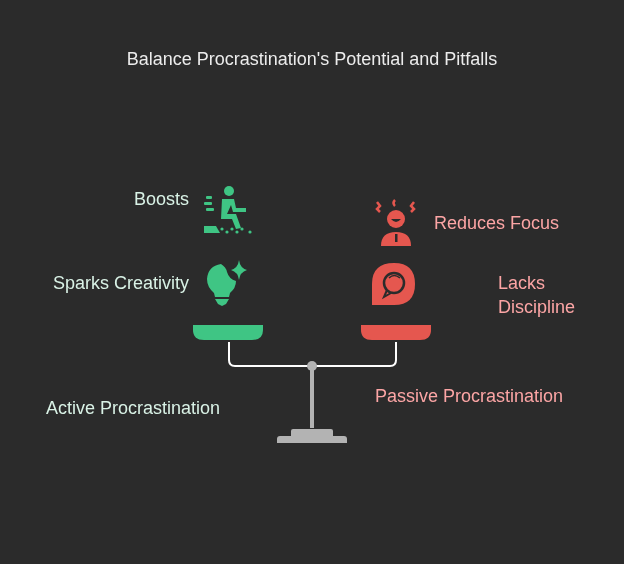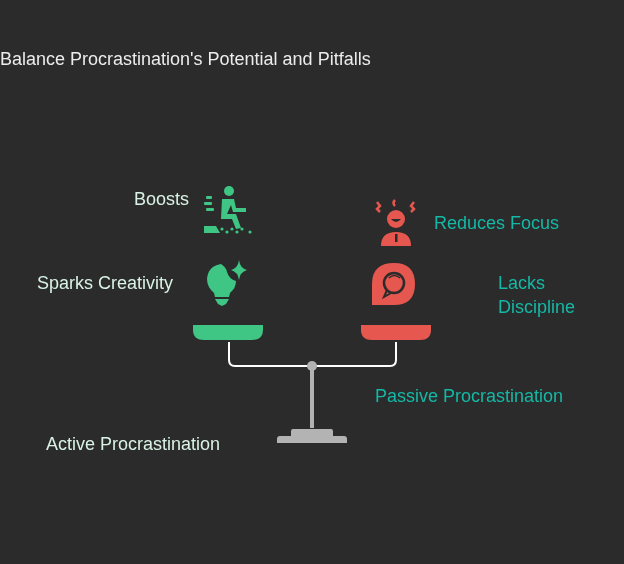--- a/index.html
+++ b/index.html
@@ -1,21 +1,21 @@
 <!DOCTYPE html>
 <html><head>
 <meta charset="utf-8">
 <style>
   html, body { margin:0; padding:0; }
   body { width:624px; height:564px; background:#2b2b2b; position:relative; overflow:hidden;
          font-family:"Liberation Sans", sans-serif; }
-  .title { position:absolute; left:0; width:624px; top:49px; color:#ececec; font-size:18px; }
+  .title { position:absolute; left:0; width:624px; top:49px; text-align:center; color:#ececec; font-size:18px; }
   .lbl { position:absolute; font-size:18px; line-height:24px; }
   .green-t { color:#d9f2e6; }
-  .red-t { color:#14b8a6; }
+  .red-t { color:#fca5a5; }
   .right-al { text-align:right; }
   svg.abs { position:absolute; left:0; top:0; }
 </style>
 </head>
 <body>
 
 <div class="title">Balance Procrastination's Potential and Pitfalls</div>
 
 <svg class="abs" width="624" height="564">
 
@@ -69,19 +69,19 @@
 <svg class="abs" width="624" height="564">
   <path d="M372 305 V284 Q372 263 394 263 Q415 263 415 284 Q415 305 394 305 Z" fill="#e5574f"></path>
   <circle cx="394" cy="283" r="10" fill="none" stroke="#2b2b2b" stroke-width="2.5"></circle>
   <path d="M387 290 L384 297 L391 293" fill="none" stroke="#2b2b2b" stroke-width="2"></path>
   <path d="M389 278 Q394 273 400 278" fill="none" stroke="#2b2b2b" stroke-width="1.5"></path>
 </svg>
 
 <div class="lbl green-t right-al" style="right:435px; top:187px;">
   <div>Boosts</div>
 </div>
-<div class="lbl green-t right-al" style="right:451px; top:271px;">Sparks Creativity</div>
+<div class="lbl green-t right-al" style="right:435px; top:271px;">Sparks Creativity</div>
 
 <div class="lbl red-t" style="left:434px; top:211px;">Reduces Focus</div>
 <div class="lbl red-t" style="left:454px; top:271px;margin-left:44px;">Lacks Discipline</div>
 
-<div class="lbl green-t" style="left:46px; top:396px;margin-top:36px;">Active Procrastination</div>
+<div class="lbl green-t" style="left:46px; top:396px;">Active Procrastination</div>
 <div class="lbl red-t" style="left:375px; top:384px;">Passive Procrastination</div>
 
 </body></html>

